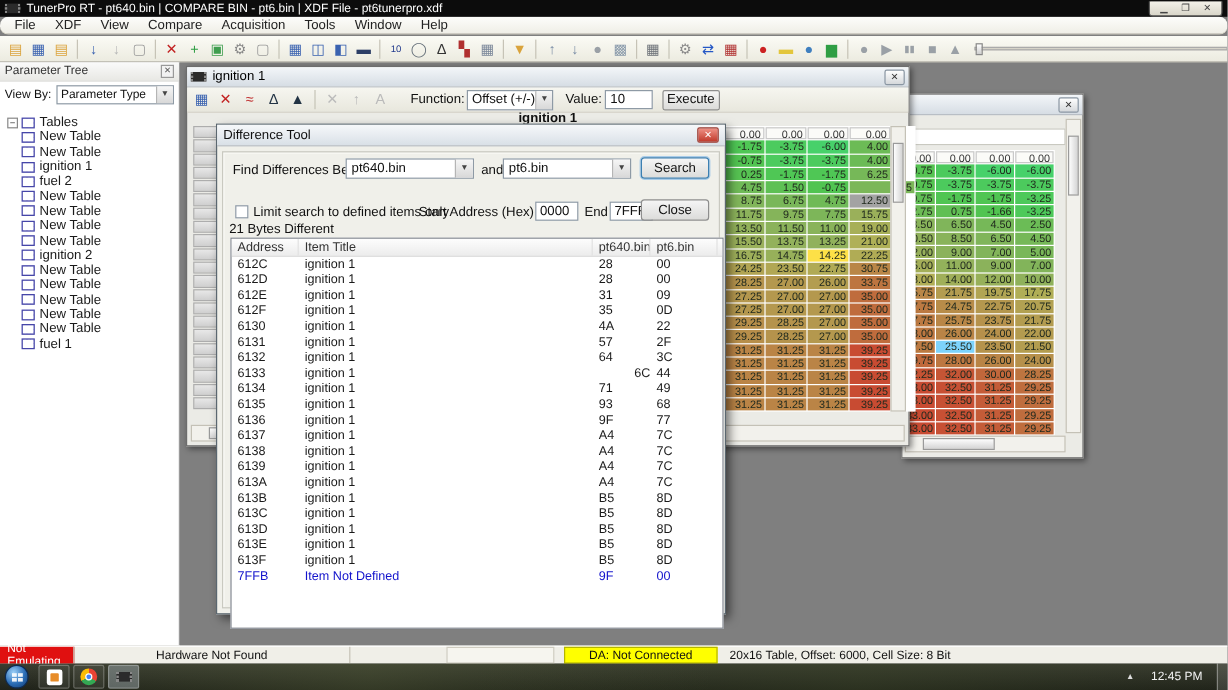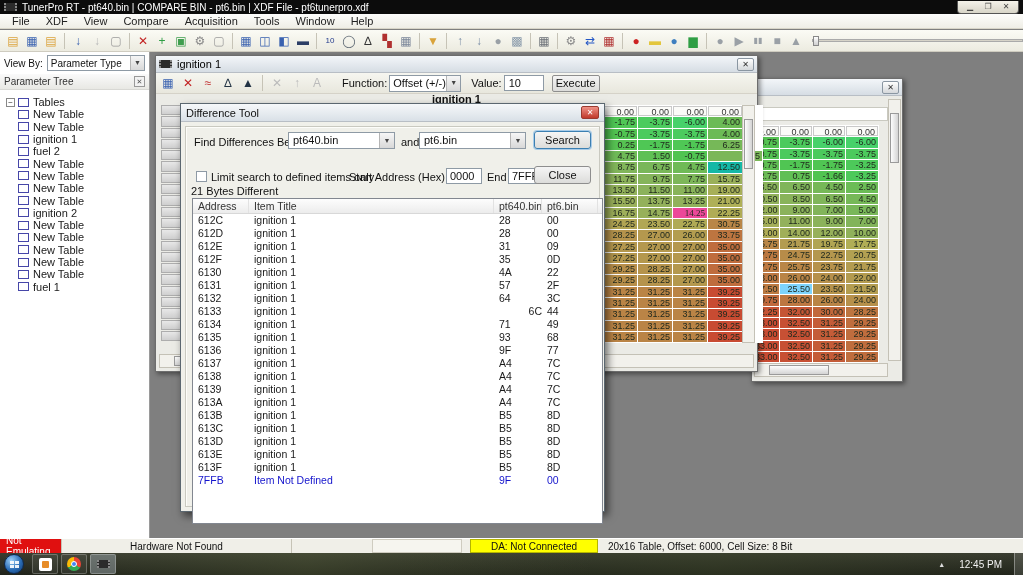--- a/index.html
+++ b/index.html
@@ -4,21 +4,21 @@
 <style>
   * { margin:0; padding:0; box-sizing:border-box; }
   body { font-family:"Liberation Sans", sans-serif; }
   #screen { position:relative; width:1023px; height:575px; overflow:hidden; background:#7f7f7f; font-size:11px; color:#111; }
 
   
   #titlebar { position:absolute; left:0; top:0; width:1023px; height:14px; background:#0c0c0c; color:#fff; display:flex; align-items:center; padding:0 4px; font-size:10px; }
   .chip { display:inline-block; width:13px; height:8px; background:#2b2b2b; border-left:2px dotted #888; border-right:2px dotted #888; margin-right:5px; }
   #win-controls { margin-left:auto; display:flex; gap:2px; background:linear-gradient(#f4f2ea,#d8d5c8); border:1px solid #555; border-top:none; border-radius:0 0 4px 4px; padding:1px 4px; height:13px; }
   #win-controls span { width:16px; height:10px; font-size:8px; color:#444; text-align:center; line-height:10px; }
-  #menubar { position:absolute; left:0; top:14px; width:1023px; height:15px; background:linear-gradient(#fdfdfb,#efeee6); border-bottom:1px solid #d8d5c8; display:flex; align-items:center; padding-left:4px; }
+  #menubar { position:absolute; left:0; top:14px; width:1023px; height:15px; background:linear-gradient(#fdfdfb,#efeee6); border-bottom:1px solid #d8d5c8; display:flex; align-items:center; padding-left:4px;border-radius:7px; }
   #menubar span { padding:0 8px; color:#222; }
   #toolbar { position:absolute; left:0; top:30px; width:1023px; height:22px; background:linear-gradient(#fbfbf5,#ecebe0); border-bottom:1px solid #cfccc0; display:flex; align-items:center; padding-left:4px; gap:1px; }
   .tbi { width:18px; height:18px; display:inline-flex; align-items:center; justify-content:center; font-size:12px; }
   .tbsep { width:1px; height:16px; background:#c6c3b6; margin:0 3px; }
   #tb-slider { width:270px; height:3px; background:#d6d3c8; border:1px solid #aaa; margin-left:6px; position:relative; }
   #tb-slider i { position:absolute; left:0; top:-4px; width:6px; height:10px; background:linear-gradient(#fefefe,#cfcfcf); border:1px solid #888; display:block; }
 
   
   #ptree { position:absolute; left:0; top:52px; width:150px; height:486px; background:#fff; border-right:1px solid #9a9a9a; }
   #ptree-hdr { height:16px; background:linear-gradient(#fafafa,#e8e8e4); border-bottom:1px solid #d8d8d4; display:flex; align-items:center; padding:0 4px; font-size:10px; color:#333; }
@@ -173,30 +173,30 @@
         <span class="tbi" style="color: rgb(154, 160, 166); font-size: 8px;">▮▮</span>
         <span class="tbi" style="color: rgb(154, 160, 166);">■</span>
         <span class="tbi" style="color: rgb(154, 160, 166);">▲</span>
       </span>
     <span id="tb-slider">
         <i></i>
       </span>
   </div>
 
   <div id="ptree">
+    <div id="ptree-hdr">
+      <span>Parameter Tree</span>
+      <span id="ptree-close">✕</span>
+    </div>
     <div id="viewby">
       <span>View By:</span>
       <span class="combo">
         <span>Parameter Type</span>
         <span class="arr">▼</span>
       </span>
-    </div>
-    <div id="ptree-hdr">
-      <span>Parameter Tree</span>
-      <span id="ptree-close">✕</span>
     </div>
     <div id="tree">
         <div class="tnode">
           <span class="texp">−</span>
           <span class="ticon"></span>
           <span>Tables</span>
         </div>
         <div class="tnode tkid">
           <span class="ticon"></span>
           <span>New Table</span>
@@ -480,21 +480,21 @@
         <div class="hrow">
           <span class="hcell" style="width: 34px; background: rgb(111, 186, 87);">4.75</span>
           <span class="hcell" style="width: 34px; background: rgb(94, 192, 84);">1.50</span>
           <span class="hcell" style="width: 34px; background: rgb(81, 196, 81);">-0.75</span>
           <span class="hcell" style="width: 54px; background: rgb(123, 183, 89);">7.25</span>
         </div>
         <div class="hrow">
           <span class="hcell" style="width: 34px; background: rgb(129, 181, 90);">8.75</span>
           <span class="hcell" style="width: 34px; background: rgb(121, 183, 89);">6.75</span>
           <span class="hcell" style="width: 34px; background: rgb(111, 186, 87);">4.75</span>
-          <span class="hcell" style="width: 34px; background: #14b8a6;">12.50</span>
+          <span class="hcell" style="width: 34px; background: #a3a3a3;">12.50</span>
         </div>
         <div class="hrow">
           <span class="hcell" style="width: 34px; background: rgb(140, 178, 91);">11.75</span>
           <span class="hcell" style="width: 34px; background: rgb(133, 180, 90);">9.75</span>
           <span class="hcell" style="width: 34px; background: rgb(125, 182, 89);">7.75</span>
           <span class="hcell" style="width: 34px; background: rgb(154, 176, 90);">15.75</span>
         </div>
         <div class="hrow">
           <span class="hcell" style="width: 34px; background: rgb(146, 177, 91);">13.50</span>
           <span class="hcell" style="width: 34px; background: rgb(139, 178, 91);">11.50</span>
@@ -503,21 +503,21 @@
         </div>
         <div class="hrow">
           <span class="hcell" style="width: 34px; background: rgb(154, 176, 90);">15.50</span>
           <span class="hcell" style="width: 34px; background: rgb(147, 177, 91);">13.75</span>
           <span class="hcell" style="width: 34px; background: rgb(145, 177, 91);">13.25</span>
           <span class="hcell" style="width: 34px; background: rgb(175, 176, 87);">21.00</span>
         </div>
         <div class="hrow">
           <span class="hcell" style="width: 34px; background: rgb(158, 175, 90);">16.75</span>
           <span class="hcell" style="width: 34px; background: rgb(151, 176, 90);">14.75</span>
-          <span class="hcell" style="width: 34px; background: #ec4899; font-family: Liberation Serif, serif;">14.25</span>
+          <span class="hcell" style="width: 34px; background: #fde047;">14.25</span>
           <span class="hcell" style="width: 34px; background: rgb(176, 172, 85);">22.25</span>
         </div>
         <div class="hrow">
           <span class="hcell" style="width: 34px; background: rgb(177, 164, 83);">24.25</span>
           <span class="hcell" style="width: 34px; background: rgb(177, 167, 84);">23.50</span>
           <span class="hcell" style="width: 34px; background: rgb(176, 170, 85);">22.75</span>
           <span class="hcell" style="width: 34px; background: rgb(185, 134, 71);">30.75</span>
         </div>
         <div class="hrow">
           <span class="hcell" style="width: 34px; background: rgb(181, 147, 76);">28.25</span>

